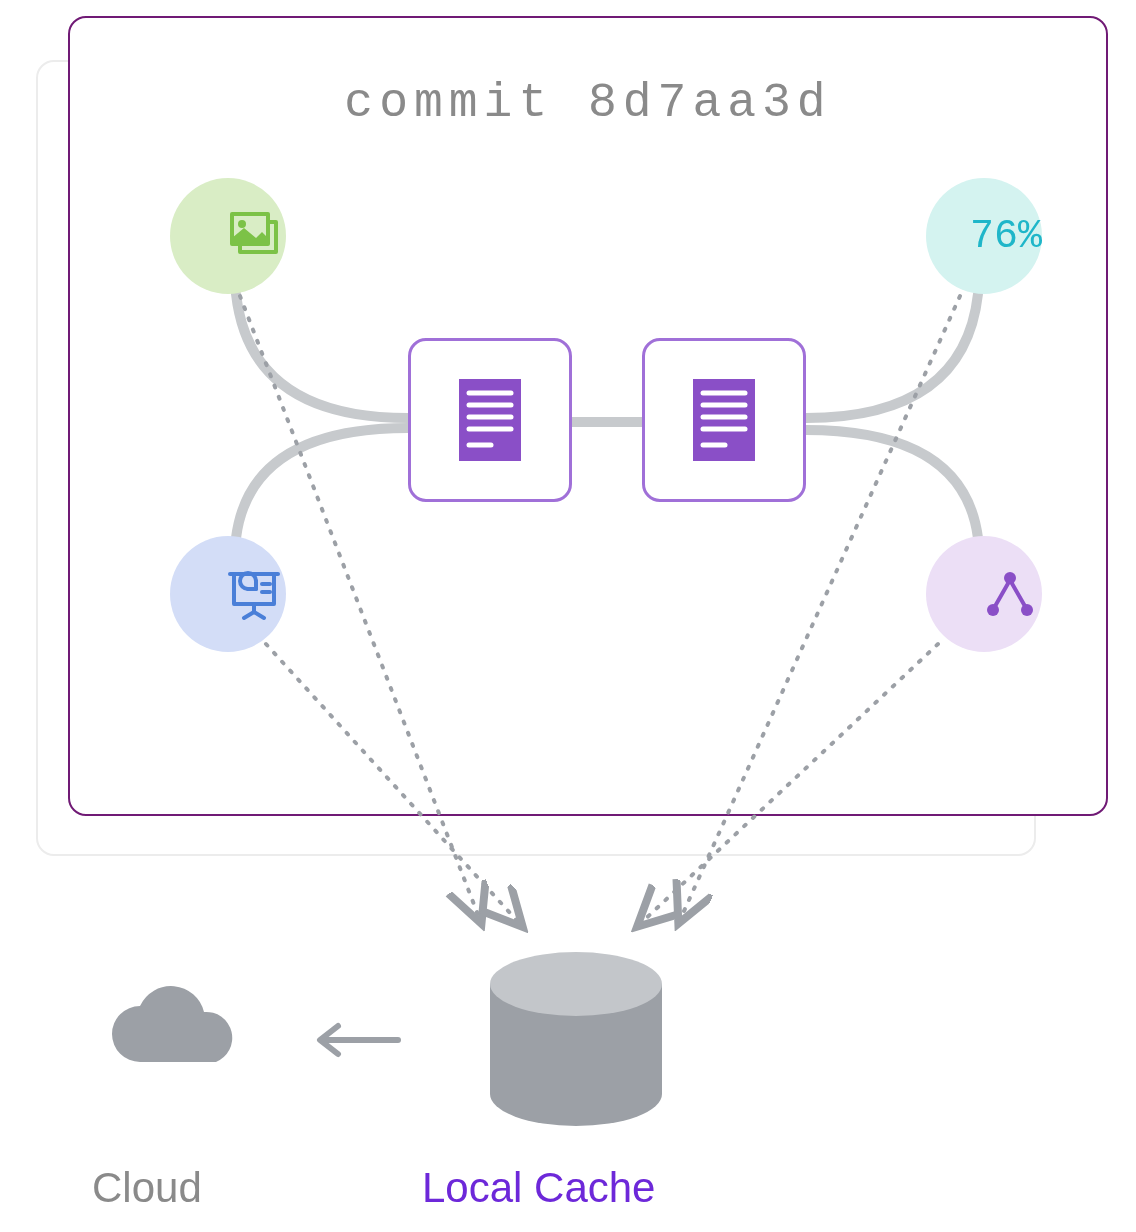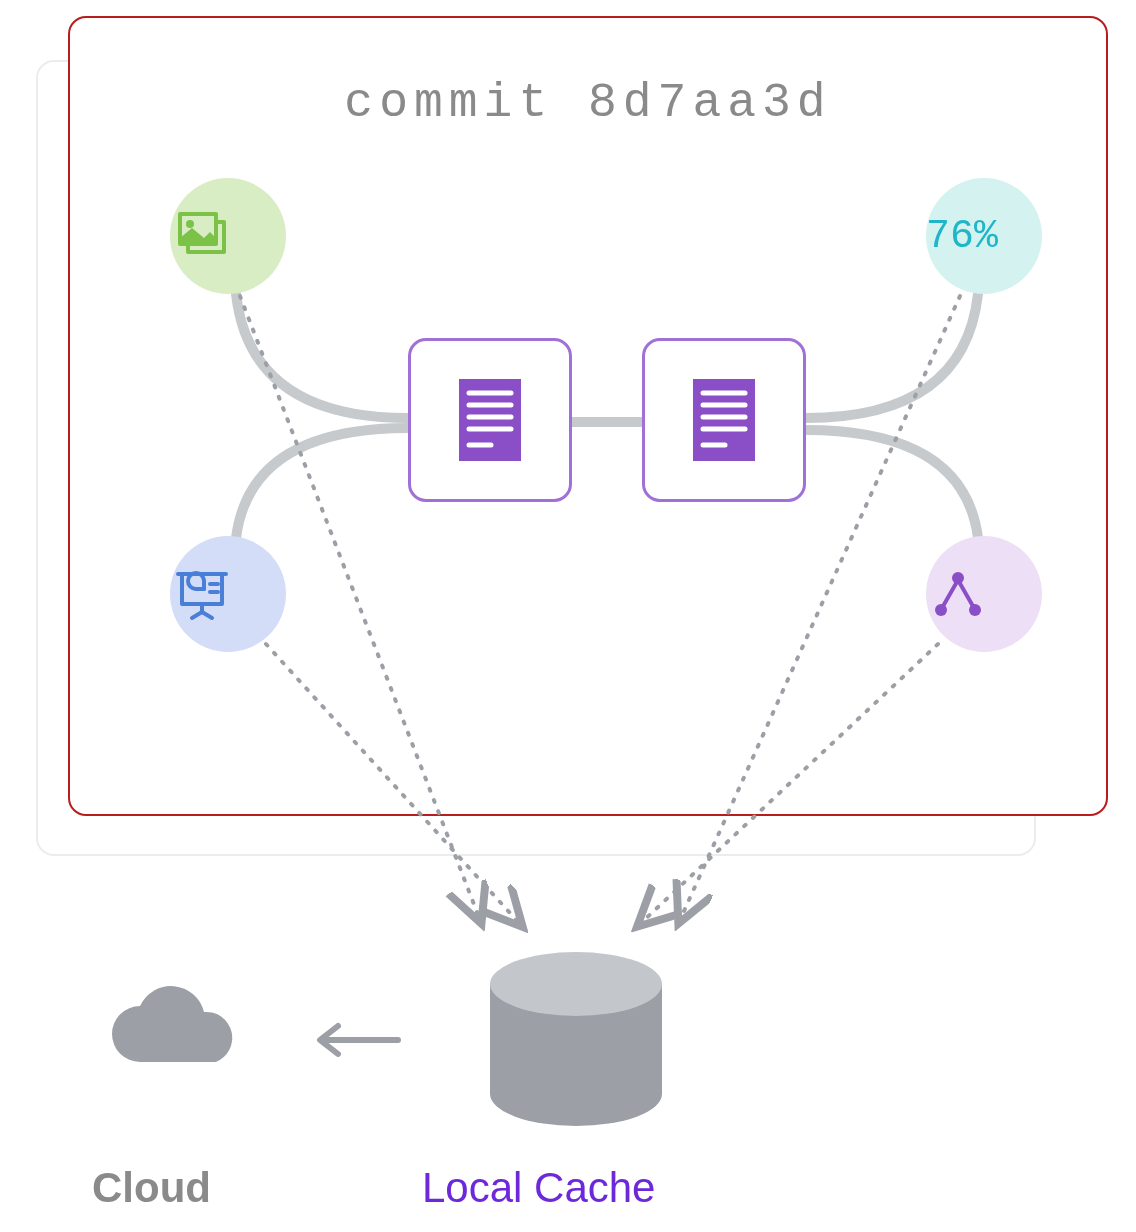--- a/index.html
+++ b/index.html
@@ -20,41 +20,41 @@
       border: 2px solid #ececec;
       border-radius: 18px;
     }
     .card-front {
       position: absolute;
       left: 68px;
       top: 16px;
       width: 1040px;
       height: 800px;
       background: #fff;
-      border: 2px solid #b91c1c;
+      border: 2px solid #701a75;
       border-radius: 18px;
     }
     .commit-title {
       position: absolute;
       top: 58px;
       width: 100%;
       text-align: center;
       font-family: "Courier New", monospace;
       font-size: 48px;
       letter-spacing: 6px;
       color: #8a8a8a;
     }
     .circle {
       position: absolute;
       width: 116px;
       height: 116px;
       border-radius: 50%;
       display: flex;
       align-items: center;
-      justify-content: flex-start;
+      justify-content: flex-end;
     }
     .circle-images { left: 100px; top: 160px; background: #d9edc5; }
     .circle-percent { left: 856px; top: 160px; background: #d4f3f0; }
     .circle-present { left: 100px; top: 518px; background: #d3ddf7; }
     .circle-graph { left: 856px; top: 518px; background: #ecdff6; }
     .percent-text {
       font-size: 40px;
       font-family: "Courier New", monospace;
       color: #1fb6c9;
       font-weight: 500;
@@ -86,21 +86,21 @@
       position: absolute;
       left: 308px;
       top: 1020px;
     }
     .label-cloud {
       position: absolute;
       left: 92px;
       top: 1164px;
       font-size: 42px;
       color: #8a8a8a;
-      font-weight: 700;
+      font-weight: 400;
     }
     .label-cache {
       position: absolute;
       left: 422px;
       top: 1164px;
       font-size: 42px;
       color: #6d28d9;
       font-weight: 300;
     }
     svg.connectors {

